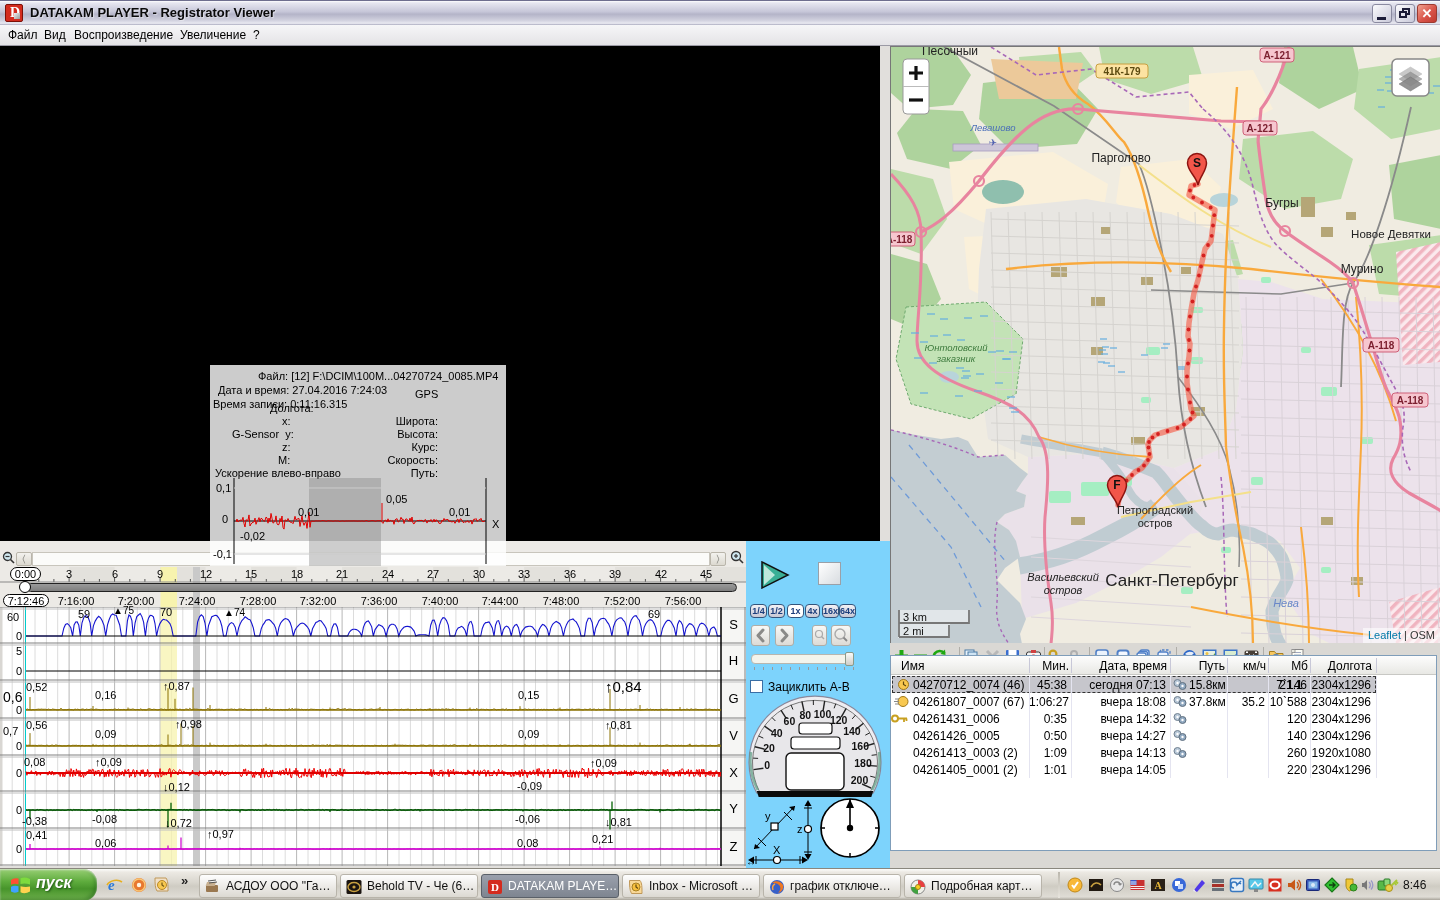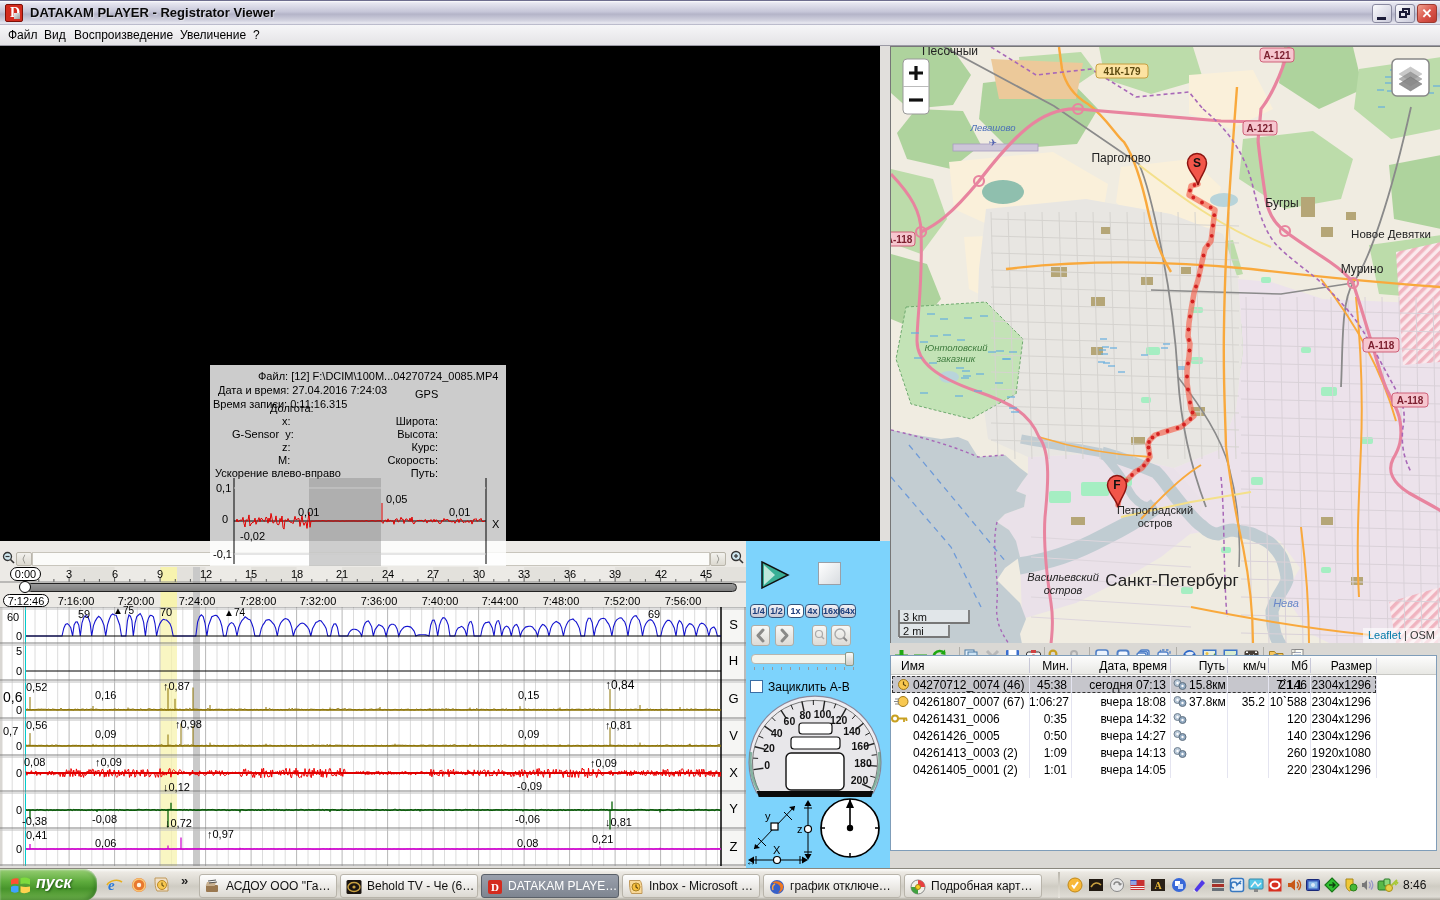--- a/index.html
+++ b/index.html
@@ -353,21 +353,21 @@
     <div class="abs" style="left:722px;top:839px;width:23px;text-align:center;font-size:13px;color:#000;">Z</div>
     <div class="abs" style="left:78px;top:608px;font-size:11px;color:#000;">59</div>
     <div class="abs" style="left:113px;top:605px;font-size:10px;color:#000;">▲75</div>
     <div class="abs" style="left:160px;top:606px;font-size:11px;color:#000;">70</div>
     <div class="abs" style="left:224px;top:607px;font-size:10px;color:#000;">▲74</div>
     <div class="abs" style="left:648px;top:608px;font-size:11px;color:#000;">69</div>
     <div class="abs" style="left:26px;top:681px;font-size:11px;color:#000;">0,52</div>
     <div class="abs" style="left:95px;top:689px;font-size:11px;color:#000;">0,16</div>
     <div class="abs" style="left:163px;top:680px;font-size:11px;color:#000;">↑0,87</div>
     <div class="abs" style="left:518px;top:689px;font-size:11px;color:#000;">0,15</div>
-    <div class="abs" style="left:605px;top:678px;font-size:12px;color:#000;">↑0,84</div>
+    <div class="abs" style="left:605px;top:678px;font-size:15px;color:#000;">↑0,84</div>
     <div class="abs" style="left:26px;top:719px;font-size:11px;color:#000;">0,56</div>
     <div class="abs" style="left:95px;top:728px;font-size:11px;color:#000;">0,09</div>
     <div class="abs" style="left:175px;top:718px;font-size:11px;color:#000;">↑0,98</div>
     <div class="abs" style="left:518px;top:728px;font-size:11px;color:#000;">0,09</div>
     <div class="abs" style="left:605px;top:719px;font-size:11px;color:#000;">↑0,81</div>
     <div class="abs" style="left:24px;top:756px;font-size:11px;color:#000;">0,08</div>
     <div class="abs" style="left:95px;top:756px;font-size:11px;color:#000;">↑0,09</div>
     <div class="abs" style="left:163px;top:781px;font-size:11px;color:#000;">↓0,12</div>
     <div class="abs" style="left:517px;top:780px;font-size:11px;color:#000;">-0,09</div>
     <div class="abs" style="left:590px;top:757px;font-size:11px;color:#000;">↑0,09</div>
@@ -914,21 +914,21 @@
 <div class="abs" style="left:336px;top:2px;width:1px;height:15px;background:#c8c8d8;"></div>
 <div class="abs" style="left:377px;top:2px;width:1px;height:15px;background:#c8c8d8;"></div>
 <div class="abs" style="left:419px;top:2px;width:1px;height:15px;background:#c8c8d8;"></div>
 <div class="abs" style="left:485px;top:2px;width:1px;height:15px;background:#c8c8d8;"></div>
 <div class="abs" style="left:10px;top:3px;">Имя</div>
 <div class="abs" style="left:138px;top:3px;width:40px;text-align:right;">Мин.</div>
 <div class="abs" style="left:180px;top:3px;width:96px;text-align:right;">Дата, время</div>
 <div class="abs" style="left:279px;top:3px;width:55px;text-align:right;">Путь</div>
 <div class="abs" style="left:336px;top:3px;width:39px;text-align:right;">км/ч</div>
 <div class="abs" style="left:377px;top:3px;width:40px;text-align:right;">Мб</div>
-<div class="abs" style="left:419px;top:3px;width:62px;text-align:right;">Размер</div>
+<div class="abs" style="left:419px;top:3px;width:62px;text-align:right;">Долгота</div>
 <div class="abs" style="left:1px;top:20px;width:484px;height:17px;background:#c6c6cc;outline:1px dashed #333;outline-offset:-1px;"></div>
 <div class="abs" style="left:138px;top:20px;width:1px;height:17px;background:#e4e4f0;"></div>
 <div class="abs" style="left:180px;top:20px;width:1px;height:17px;background:#e4e4f0;"></div>
 <div class="abs" style="left:279px;top:20px;width:1px;height:17px;background:#e4e4f0;"></div>
 <div class="abs" style="left:336px;top:20px;width:1px;height:17px;background:#e4e4f0;"></div>
 <div class="abs" style="left:377px;top:20px;width:1px;height:17px;background:#e4e4f0;"></div>
 <div class="abs" style="left:419px;top:20px;width:1px;height:17px;background:#e4e4f0;"></div>
 <div class="abs" style="left:485px;top:20px;width:1px;height:17px;background:#e4e4f0;"></div>
 <div class="abs" style="left:0;top:20px;width:485px;height:17px;">
           <svg class="abs" style="left:6px;top:2px;" width="13" height="13" viewBox="0 0 13 13">

